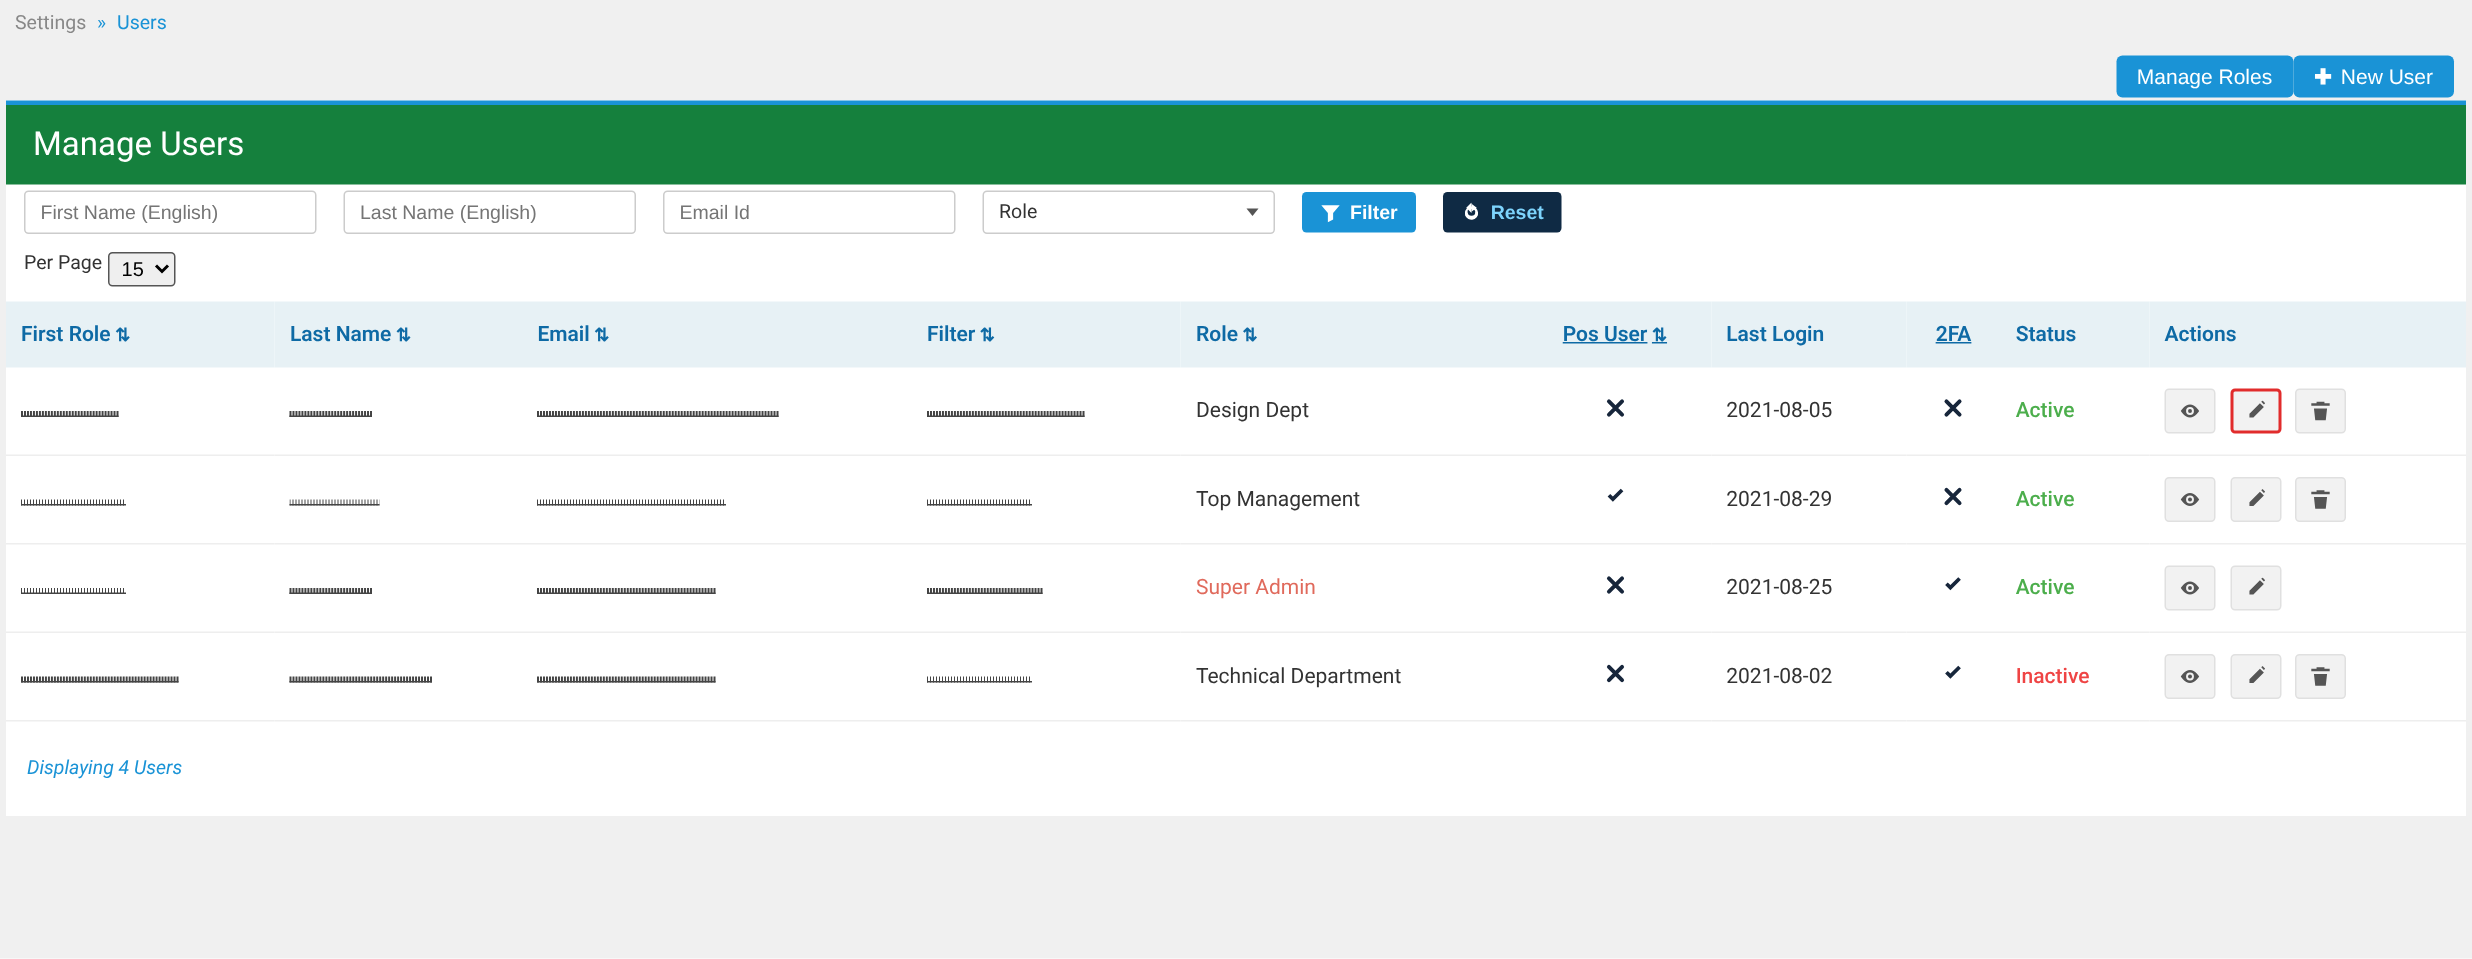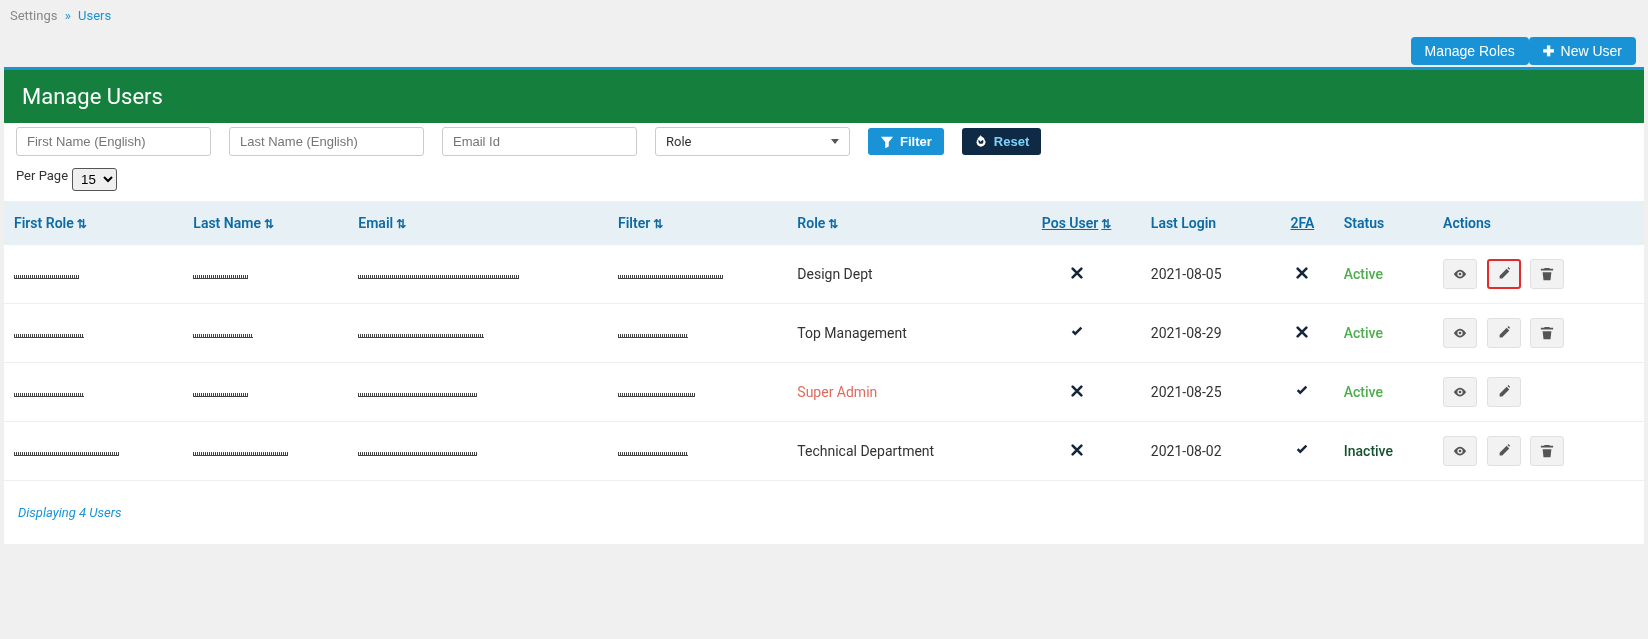--- a/index.html
+++ b/index.html
@@ -103,21 +103,21 @@
   .obscured {
     display: inline-block;
     border-bottom: 1px solid #444;
     color: transparent;
     height: 4px;
     background: repeating-linear-gradient(90deg,#444,#444 1px,transparent 1px,transparent 2px);
     line-height: 0;
   }
   .role-super { color: #e06a5c; }
   .status-active { color: #4cae4c; font-weight: 500; }
-  .status-inactive { color: #14532d; font-weight: 500; }
+  .status-inactive { color: #ef4444; font-weight: 500; }
   .iconbtn {
     width: 34px; height: 30px;
     background: #f2f2f2;
     border: 1px solid #e0e0e0;
     border-radius: 3px;
     display: inline-flex;
     align-items: center;
     justify-content: center;
     cursor: pointer;
     margin-right: 6px;

